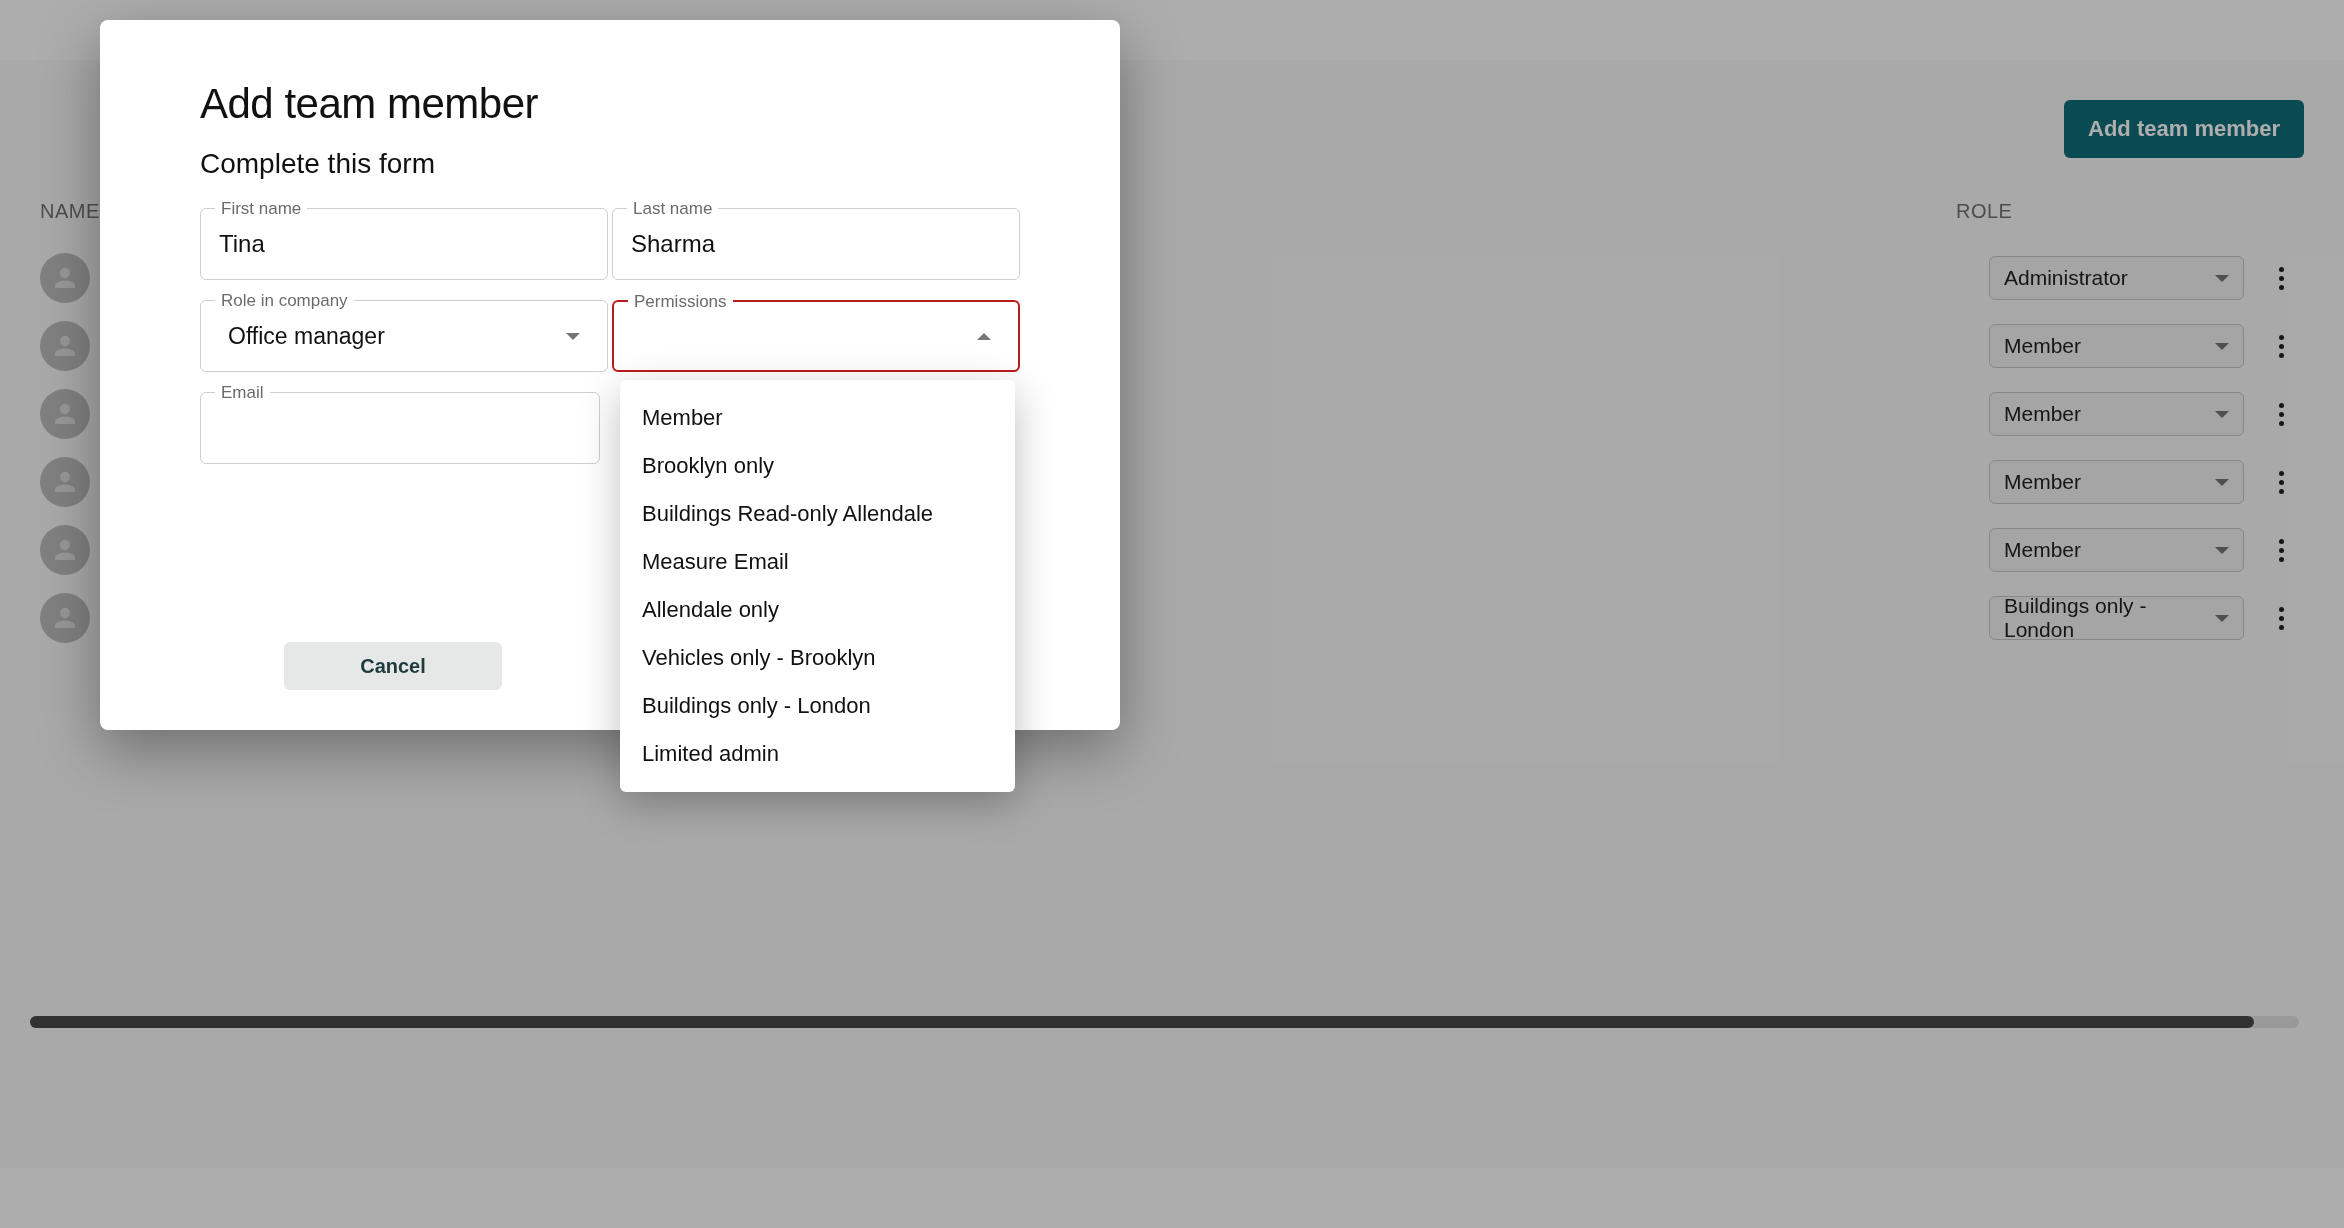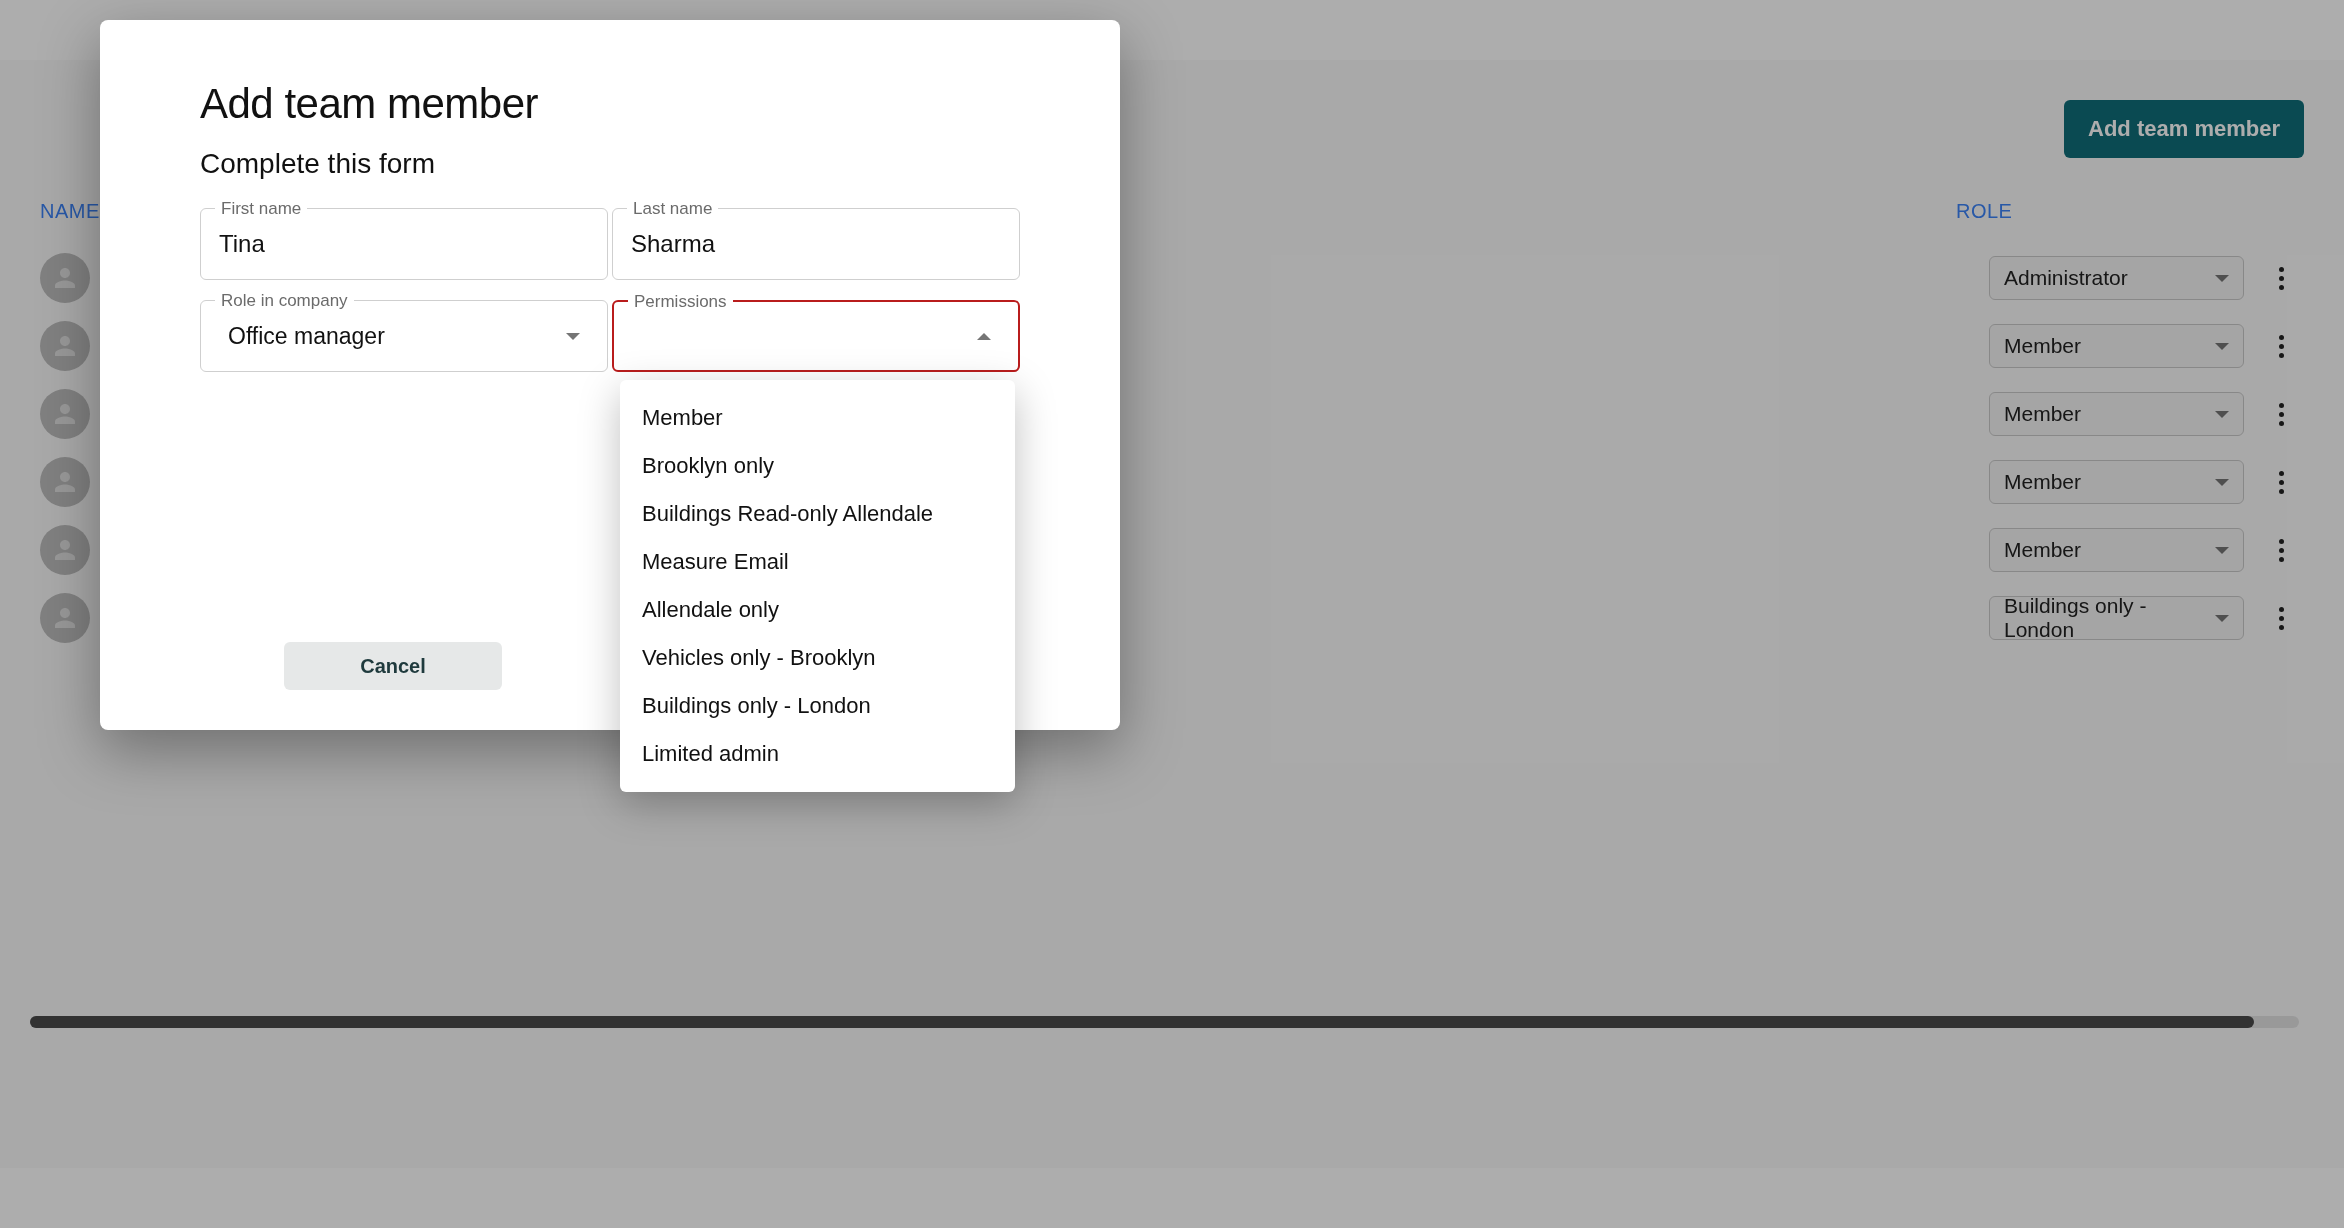--- a/index.html
+++ b/index.html
@@ -47,21 +47,21 @@
     position: absolute;
     top: 140px;
     left: 40px;
     right: 40px;
     bottom: 0;
   }
   .col-headers {
     display: flex;
     font-size: 20px;
     letter-spacing: 0.5px;
-    color: #3b82f6;
+    color: #737373;
     margin-bottom: 30px;
     font-weight: 500;
   }
   .col-name { flex: 0 0 auto; }
   .col-role {
     margin-left: auto;
     width: 360px;
     padding-left: 12px;
   }
   .rows { display: flex; flex-direction: column; gap: 18px; }
@@ -402,20 +402,24 @@
     </div>
 
     <div class="field select focused">
       <span class="field-label">Permissions</span>
       <span></span>
       <span class="sel-caret up"></span>
     </div>
 
   </div>
 
+  <div class="field email-row">
+    <span class="field-label">Email</span>
+    <input type="text" value="" style="">
+  </div>
 
   <div class="modal-footer">
     <button class="cancel-btn">Cancel</button>
   </div>
 </div>
 
 <div class="dropdown" id="perm-dropdown">
     <div class="dropdown-item">Member</div>
     <div class="dropdown-item">Brooklyn only</div>
     <div class="dropdown-item">Buildings Read-only Allendale</div>

